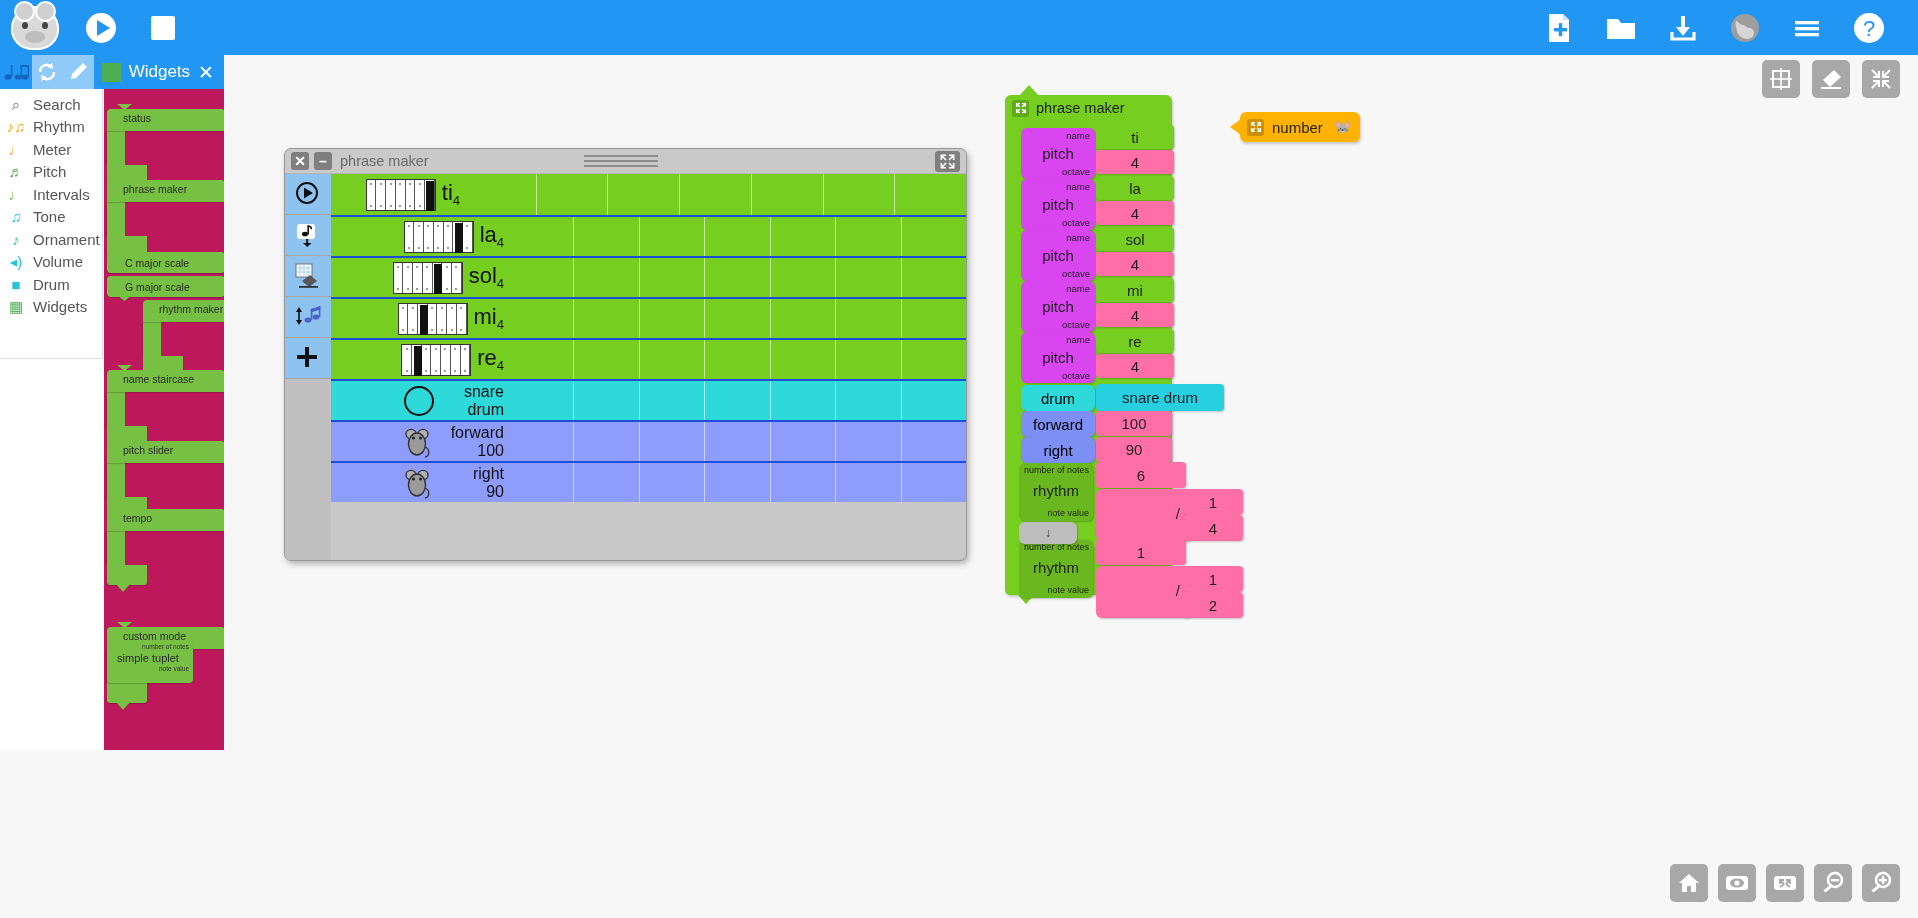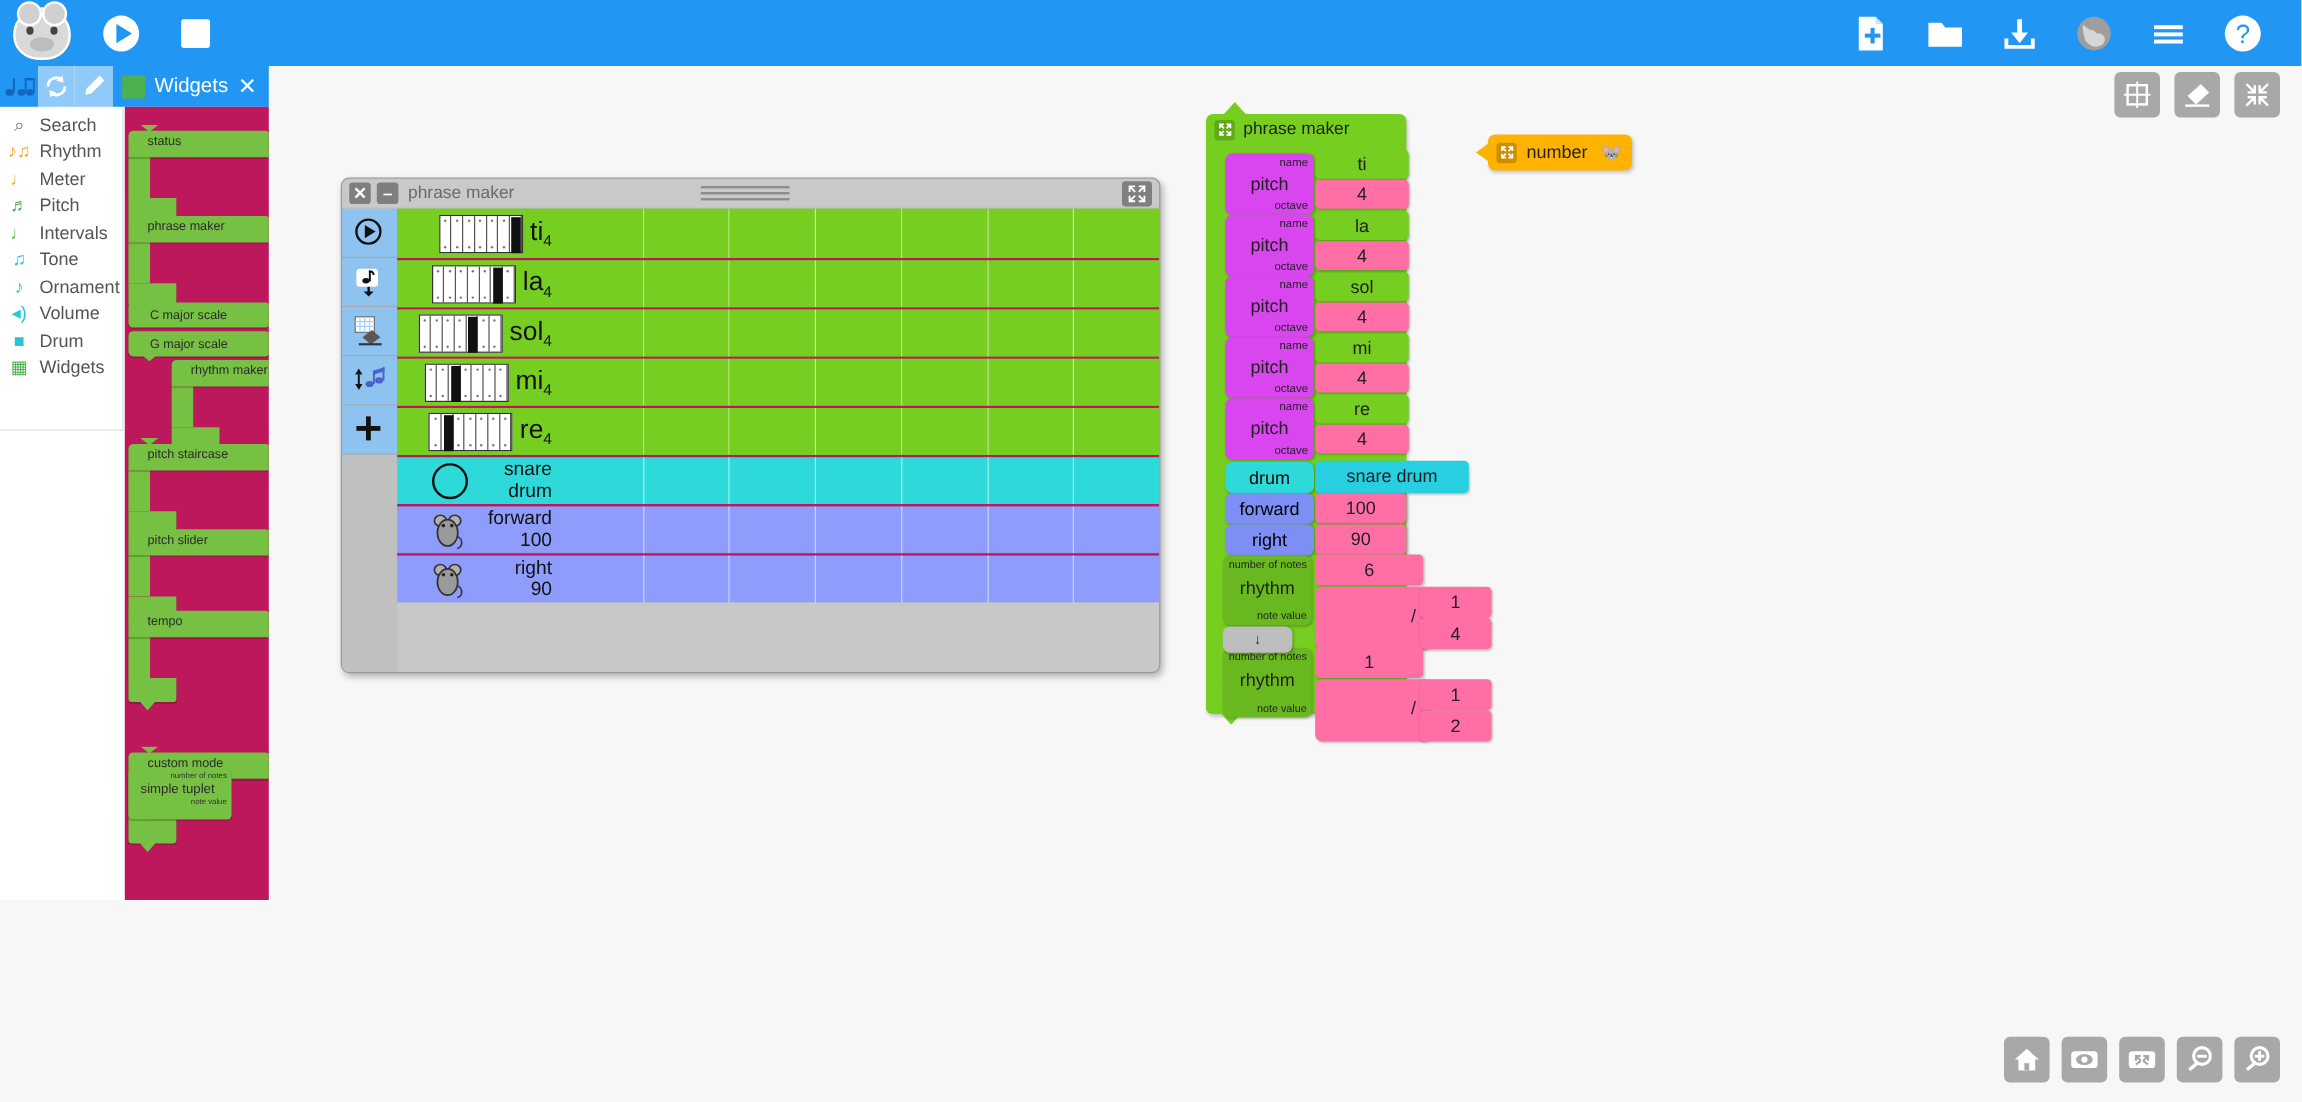--- a/index.html
+++ b/index.html
@@ -168,21 +168,21 @@
   .rowlabel .name { font-size:22px; color:#111; line-height:1; }
   .rowlabel .name sub { font-size:13px; }
   .rowlabel .name.two { font-size:16px; text-align:right; line-height:18px; }
   .cells { flex:1; display:flex; position:relative; }
   .cell { flex:1; border-right:1px solid rgba(255,255,255,.55); }
   .cell:last-child{border-right:none;}
   .prow.pitch .rowlabel, .prow.pitch .cells .cell { background:#76ce20; }
   .prow.pitch { background:#76ce20; }
   .prow.drum { background:#2ed9d9; }
   .prow.turtle { background:#8e9cfb; }
-  .prow + .prow { border-top:2px solid #be185d; }
+  .prow + .prow { border-top:2px solid #1d4ed8;padding-left:44px; }
   .pianoicon {
     width:70px;height:32px;background:#fff;border:1px solid #333;
     display:flex; position:relative;
   }
   .pianoicon .wk { flex:1; border-right:1px solid #555; position:relative; }
   .pianoicon .wk:last-child{border-right:none;}
   .pianoicon .wk:before,.pianoicon .wk:after{
     content:"";position:absolute;left:50%;transform:translateX(-50%);
     width:2px;height:2px;border-radius:50%;background:#777;
   }
@@ -442,21 +442,21 @@
         <div class="notch"></div>
         <div class="top">
           <span class="lbl">rhythm maker</span>
         </div>
         <div class="arm"></div>
         <div class="bot"></div>
       </div>
       <div class="clampblk" style="top: 281px; left: 3px;">
         <div class="notch"></div>
         <div class="top">
-          <span class="lbl">pitch staircase</span>
+          <span class="lbl">name staircase</span>
         </div>
         <div class="arm"></div>
         <div class="bot"></div>
       </div>
       <div class="clampblk" style="top: 352px; left: 3px;">
         <div class="notch"></div>
         <div class="top">
           <span class="lbl">pitch slider</span>
         </div>
         <div class="arm"></div>

